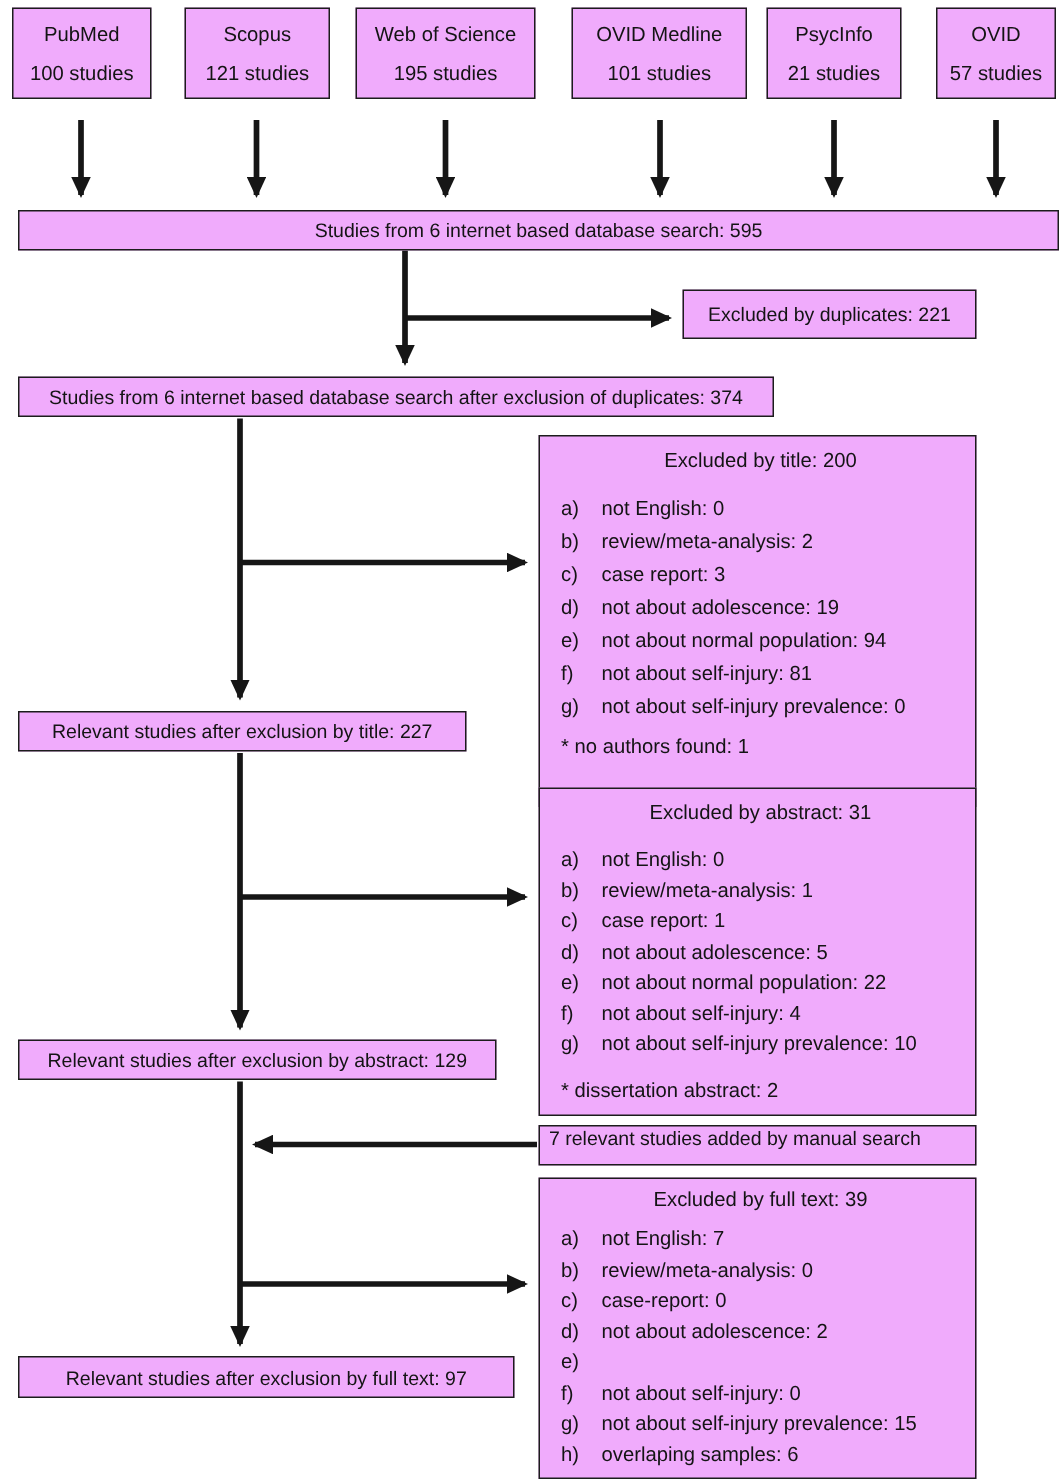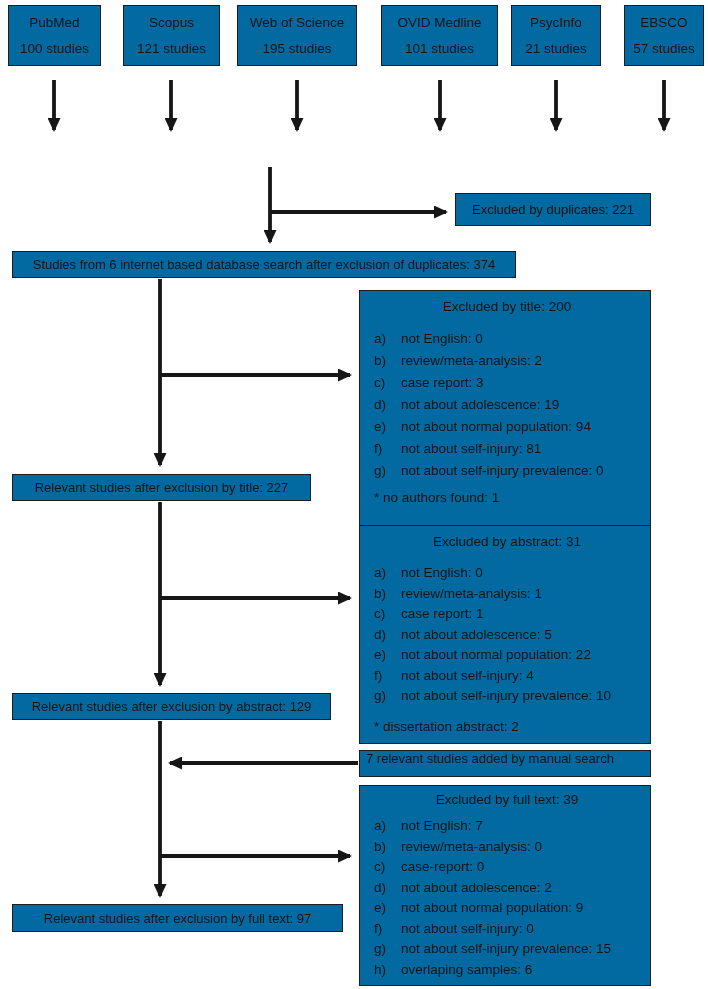--- a/index.html
+++ b/index.html
@@ -15,21 +15,21 @@
     height: 989px;
     background: #ffffff;
     overflow: hidden;
   }
   svg.arrows { position: absolute; left: 0; top: 0; z-index: 1; }
   svg.arrows line { stroke: #161616; stroke-width: 3.8; }
 
   .box {
     position: absolute;
     border: 1.6px solid #1c1c1c;
-    background: #0369a1;
+    background: #f0abfc;
     font-size: 13.5px;
     z-index: 2;
   }
   .dbbox {
     top: 5px;
     height: 61px;
     display: flex;
     flex-direction: column;
     justify-content: space-between;
     align-items: center;
@@ -112,24 +112,27 @@
   </div>
   <div class="box dbbox" style="left:381px;width:117px">
     <div>OVID Medline</div>
     <div>101 studies</div>
   </div>
   <div class="box dbbox" style="left:511px;width:90px">
     <div>PsycInfo</div>
     <div>21 studies</div>
   </div>
   <div class="box dbbox" style="left:624px;width:80px">
-    <div>EBSCO</div>
+    <div>OVID</div>
     <div>57 studies</div>
   </div>
 
+  <div class="box wide" style="left:12px;top:140px;width:694px;height:27px">
+    <span>Studies from 6 internet based database search: 595</span>
+  </div>
 
   <div class="box wide" style="left:455px;top:193px;width:196px;height:33px">
     <span>Excluded by duplicates: 221</span>
   </div>
 
   <div class="box wide" style="left:12px;top:251px;width:504px;height:27px">
     <span>Studies from 6 internet based database search after exclusion of duplicates: 374</span>
   </div>
 
   <div class="box xbox x-title" style="left:359px;top:290px;width:292px;height:248px">
@@ -223,21 +226,20 @@
     <div class="xitem">
       <span class="mk">c)</span>
       <span class="tx">case-report: 0</span>
     </div>
     <div class="xitem">
       <span class="mk">d)</span>
       <span class="tx">not about adolescence: 2</span>
     </div>
     <div class="xitem">
       <span class="mk">e)</span>
-      <span class="tx">not about normal population: 9</span>
     </div>
     <div class="xitem">
       <span class="mk">f)</span>
       <span class="tx">not about self-injury: 0</span>
     </div>
     <div class="xitem">
       <span class="mk">g)</span>
       <span class="tx">not about self-injury prevalence: 15</span>
     </div>
     <div class="xitem">

